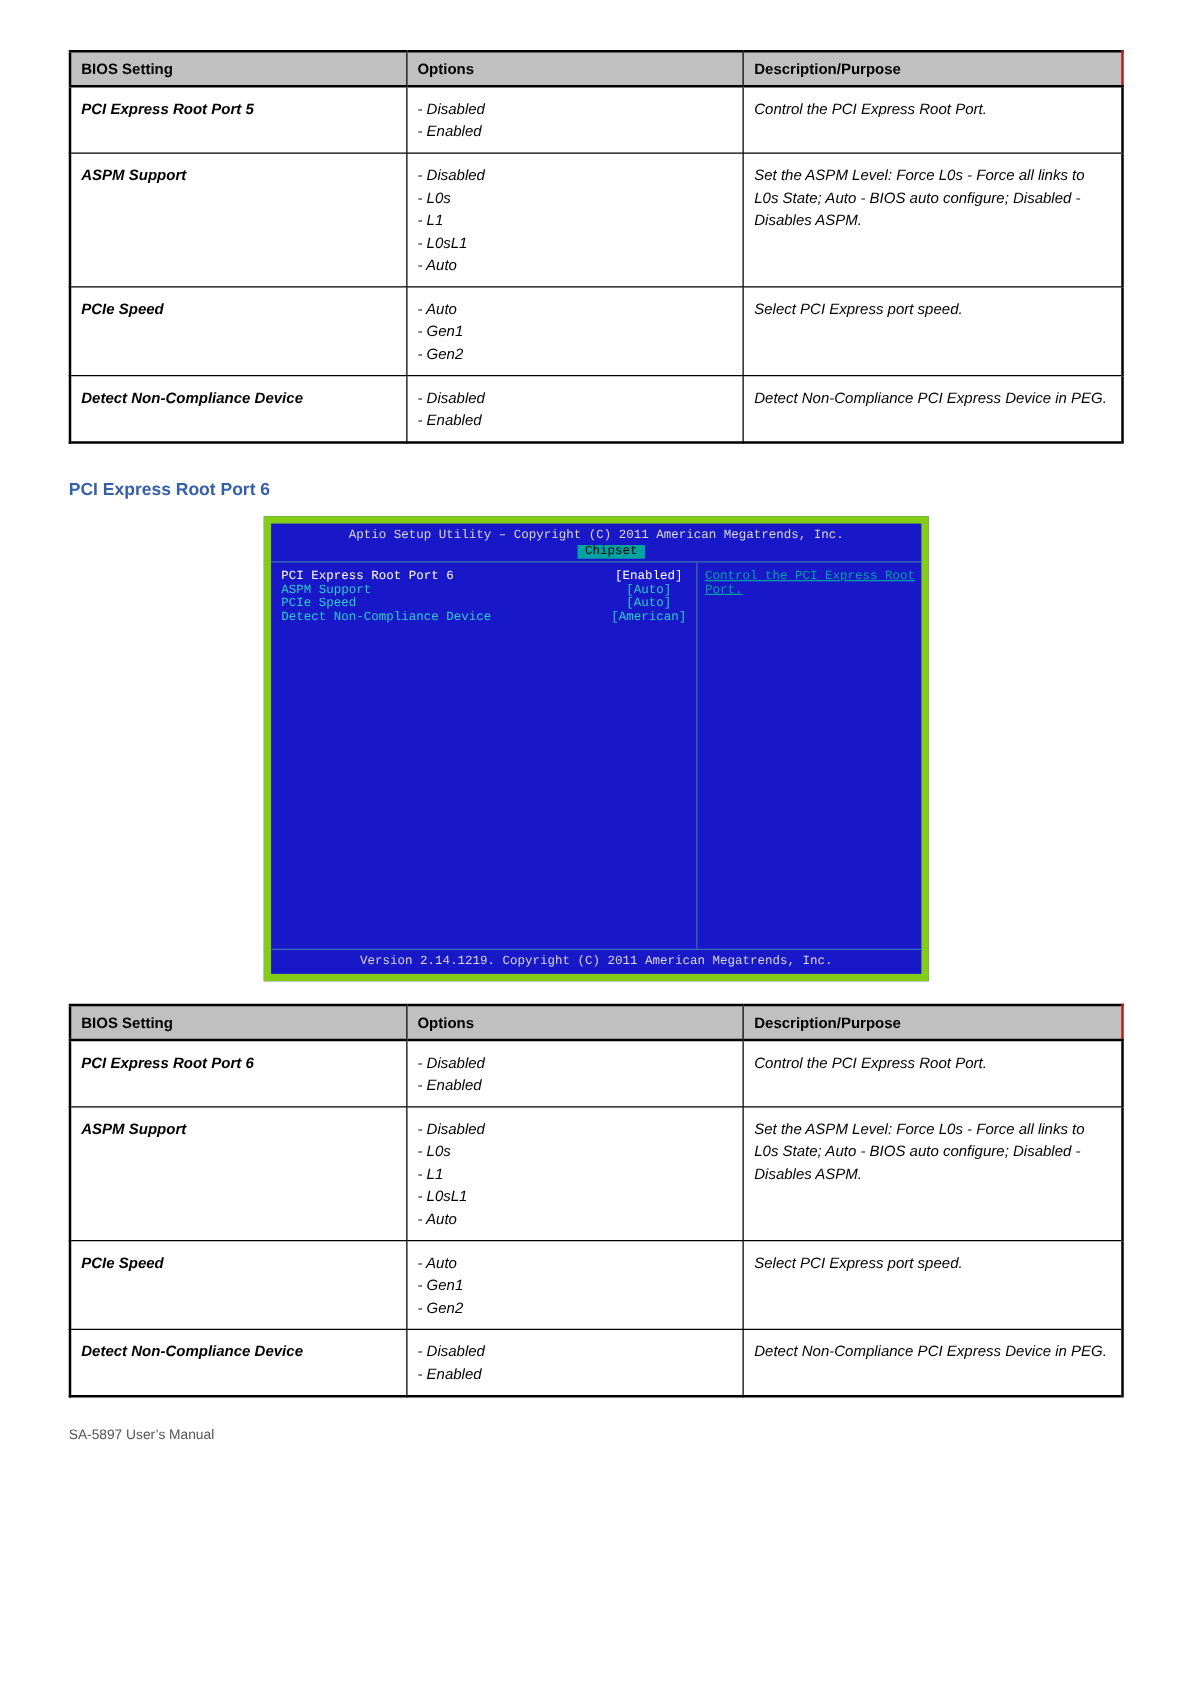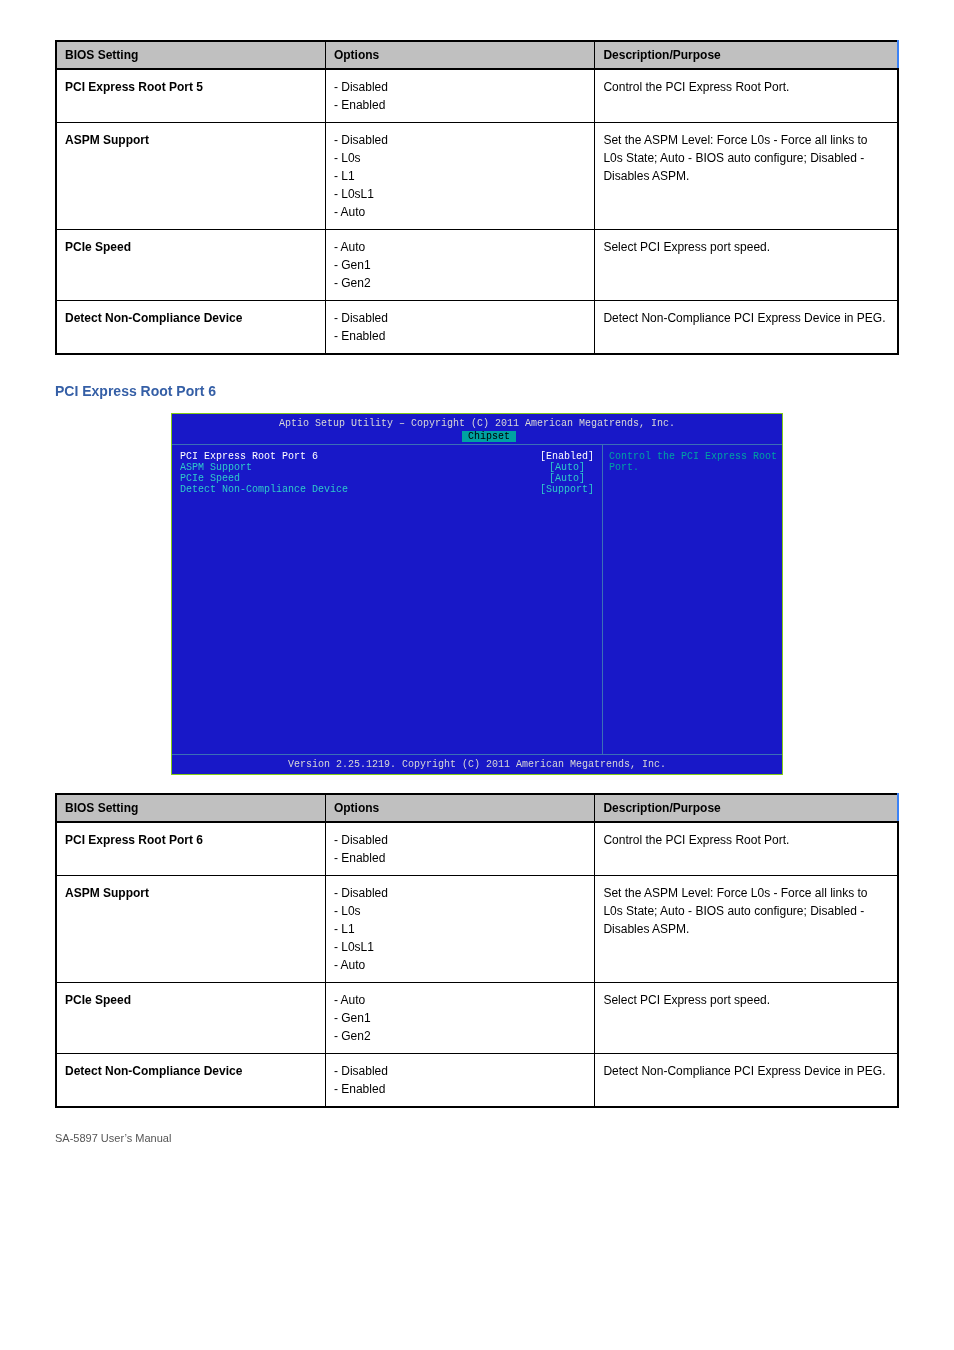--- a/index.html
+++ b/index.html
@@ -26,46 +26,47 @@
     background: #c0c0c0;
     border: 1px solid #000;
     border-top: 2px solid #000;
     border-bottom: 2px solid #000;
     padding: 6px 8px;
     text-align: left;
     font-weight: bold;
     font-size: 12px;
     margin-top: 28px;
   }
-  table.data th:last-child { border-right: 2px solid #3b82f6; }
+  table.data th:last-child { border-right: 2px solid #b91c1c; }
   table.data td {
     border: 1px solid #000;
     padding: 8px 8px;
     vertical-align: top;
     font-size: 12px;
     line-height: 1.5;
+    font-style: italic;
   }
   table.data td:first-child { font-weight: bold; }
   table.data td:last-child { border-right: 2px solid #000; }
 
   .bios-section-title {
     font-size: 14px;
     font-weight: bold;
     color: #355fa6;
     margin: 28px 0 14px 0;
   }
 
   
   .bios-box {
-    width: 612px;
+    width: 532px;
     margin: 0 auto 18px;
     font-family: "Courier New", monospace;
     font-size: 10px;
     color: #888800;
-    border: 1px solid #84cc16;
+    border: 6px solid #84cc16;
     background: #2c2cff;
   }
   .bios-topbar {
     background: #1818c8;
     color: #e0e0e0;
     padding: 2px 0 0;
     text-align: center;
   }
   .bios-topbar .title {
     display: block;
@@ -100,21 +101,21 @@
   .bios-left .label { white-space: nowrap; }
   .bios-left .val { white-space: nowrap; text-align: center; }
   .bios-right {
     width: 180px;
     border-left: 1px solid #3b6fb5;
     padding: 6px 6px;
     display: flex;
     flex-direction: column;
     justify-content: space-between;
   }
-  .bios-help, .bios-hotkeys { color: #00a2a2; white-space: pre; }
+  .bios-help, .bios-hotkeys { color: #00a2a2; white-space: pre; text-decoration: underline; }
   .bios-footer {
     background: #1818c8;
     color: #e0e0e0;
     text-align: center;
     padding: 4px 0;
     border-top: 1px solid #3b6fb5;
   }
   .bios-topbar, .bios-footer { color: #d7d7d7; }
   .bios-topbar .title, .bios-footer { font-size: 10px; }
   .bios-left .label, .bios-left .val { color: #2fcaca; }
@@ -185,28 +186,28 @@
   </div>
   <div class="bios-body">
     <div class="bios-left" id="biosItems">
         <div class="label sel">PCI Express Root Port 6</div>
         <div class="val sel">[Enabled]</div>
         <div class="label">ASPM Support</div>
         <div class="val">[Auto]</div>
         <div class="label">PCIe Speed</div>
         <div class="val">[Auto]</div>
         <div class="label">Detect Non-Compliance Device</div>
-        <div class="val">[Support]</div>
+        <div class="val">[American]</div>
       </div>
     <div class="bios-right">
       <div class="bios-help">Control the PCI Express Root
 Port.</div>
     </div>
   </div>
-  <div class="bios-footer">Version 2.25.1219. Copyright (C) 2011 American Megatrends, Inc.</div>
+  <div class="bios-footer">Version 2.14.1219. Copyright (C) 2011 American Megatrends, Inc.</div>
 </div>
 
 <table class="data">
   <colgroup>
       <col class="c1">
       <col class="c2">
       <col class="c3">
     </colgroup>
   <thead>
     <tr>

